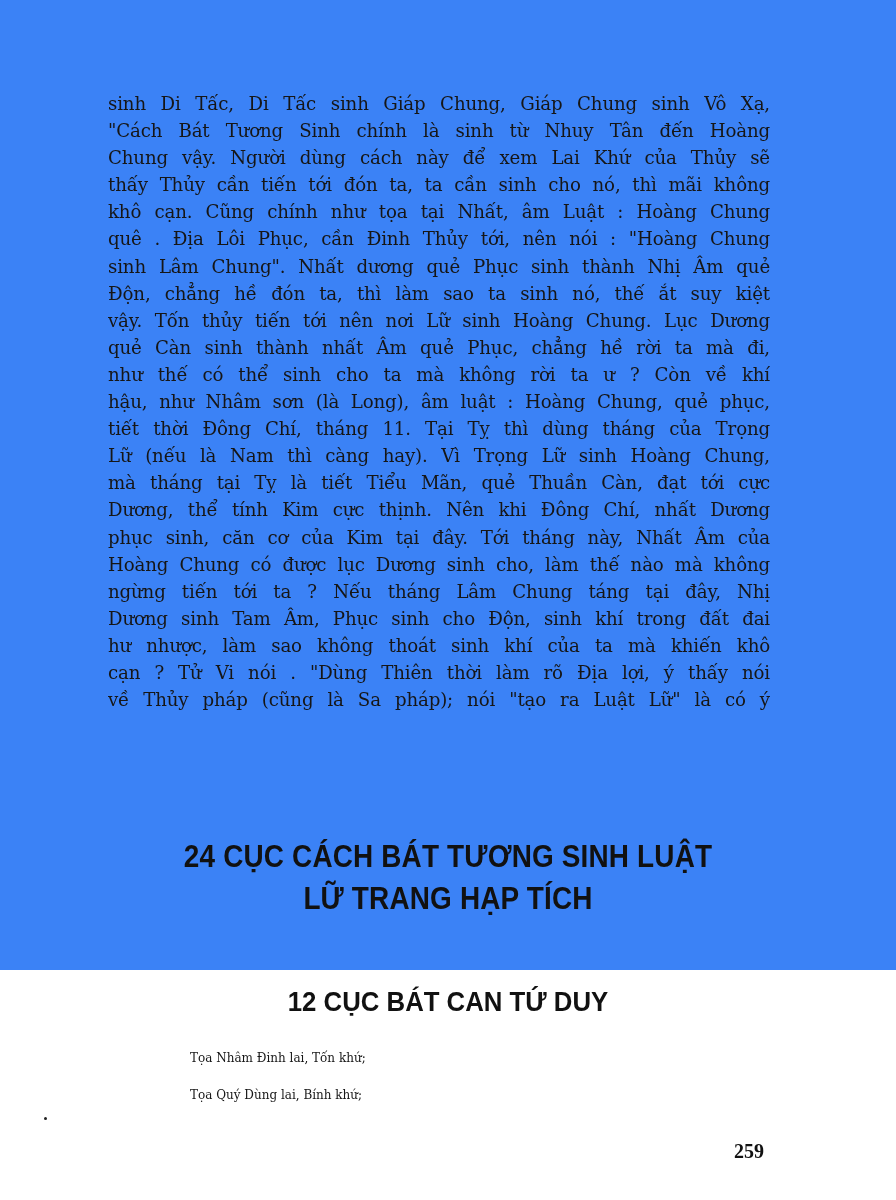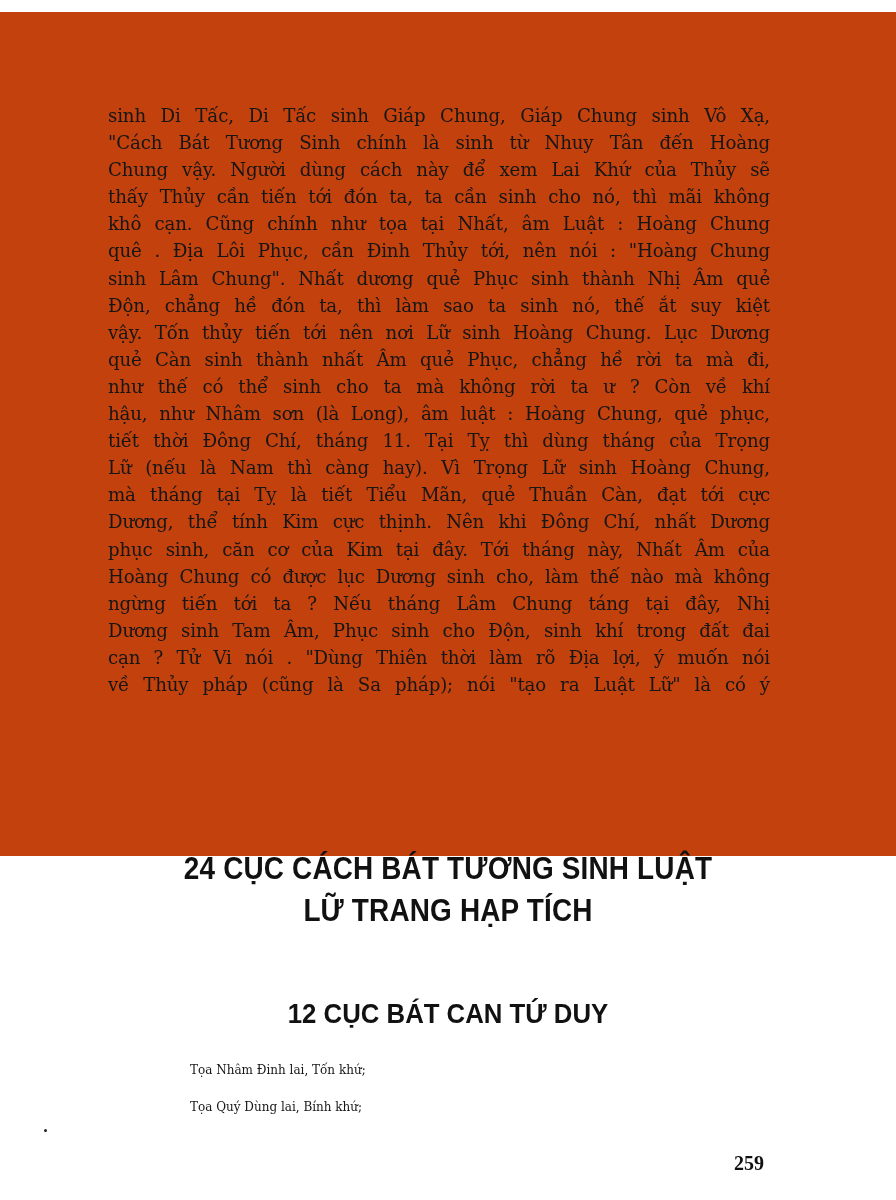--- a/index.html
+++ b/index.html
@@ -9,23 +9,23 @@
     }
     body {
       width: 896px;
       height: 1200px;
       position: relative;
       overflow: hidden;
       color: #111111;
     }
     .page {
       position: absolute;
-      left: 0; top: 12px;
-      width: 896px; height: 844px;
-      background: #c2410c;
+      left: 0; top: 0;
+      width: 896px; height: 970px;
+      background: #3b82f6;
     }
     .body-text {
       position: absolute;
       left: 108px;
       top: 90px;
       width: 662px;
       font-family: "DejaVu Serif", "Liberation Serif", serif;
       font-size: 18.2px;
       line-height: 27.1px;
       letter-spacing: -0.15px;
@@ -120,21 +120,22 @@
     <span class="line" style="white-space: normal; overflow: hidden;">như thế có thể sinh cho ta mà không rời ta ư ? Còn về khí</span>
     <span class="line" style="white-space: normal; overflow: hidden;">hậu, như Nhâm sơn (là Long), âm luật : Hoàng Chung, quẻ phục,</span>
     <span class="line" style="white-space: normal; overflow: hidden;">tiết thời Đông Chí, tháng 11. Tại Tỵ thì dùng tháng của Trọng</span>
     <span class="line" style="white-space: normal; overflow: hidden;">Lữ (nếu là Nam thì càng hay). Vì Trọng Lữ sinh Hoàng Chung,</span>
     <span class="line" style="white-space: normal; overflow: hidden;">mà tháng tại Tỵ là tiết Tiểu Mãn, quẻ Thuần Càn, đạt tới cực</span>
     <span class="line" style="white-space: normal; overflow: hidden;">Dương, thể tính Kim cực thịnh. Nên khi Đông Chí, nhất Dương</span>
     <span class="line" style="white-space: normal; overflow: hidden;">phục sinh, căn cơ của Kim tại đây. Tới tháng này, Nhất Âm của</span>
     <span class="line" style="white-space: normal; overflow: hidden;">Hoàng Chung có được lục Dương sinh cho, làm thế nào mà không</span>
     <span class="line" style="white-space: normal; overflow: hidden;">ngừng tiến tới ta ? Nếu tháng Lâm Chung táng tại đây, Nhị</span>
     <span class="line" style="white-space: normal; overflow: hidden;">Dương sinh Tam Âm, Phục sinh cho Độn, sinh khí trong đất đai</span>
-    <span class="line" style="white-space: normal; overflow: hidden;">cạn ? Tử Vi nói . "Dùng Thiên thời làm rõ Địa lợi, ý muốn nói</span>
+    <span class="line" style="white-space: normal; overflow: hidden;">hư nhược, làm sao không thoát sinh khí của ta mà khiến khô</span>
+    <span class="line" style="white-space: normal; overflow: hidden;">cạn ? Tử Vi nói . "Dùng Thiên thời làm rõ Địa lợi, ý thấy nói</span>
     <span class="line" style="white-space: normal; overflow: hidden;">về Thủy pháp (cũng là Sa pháp); nói "tạo ra Luật Lữ" là có ý</span>
   </div>
 
   <div class="heading-main">
     <span>24 CỤC CÁCH BÁT TƯƠNG SINH LUẬT</span>
     <span>LỮ TRANG HẠP TÍCH</span>
   </div>
 
   <div class="heading-sub">12 CỤC BÁT CAN TỨ DUY</div>
 

